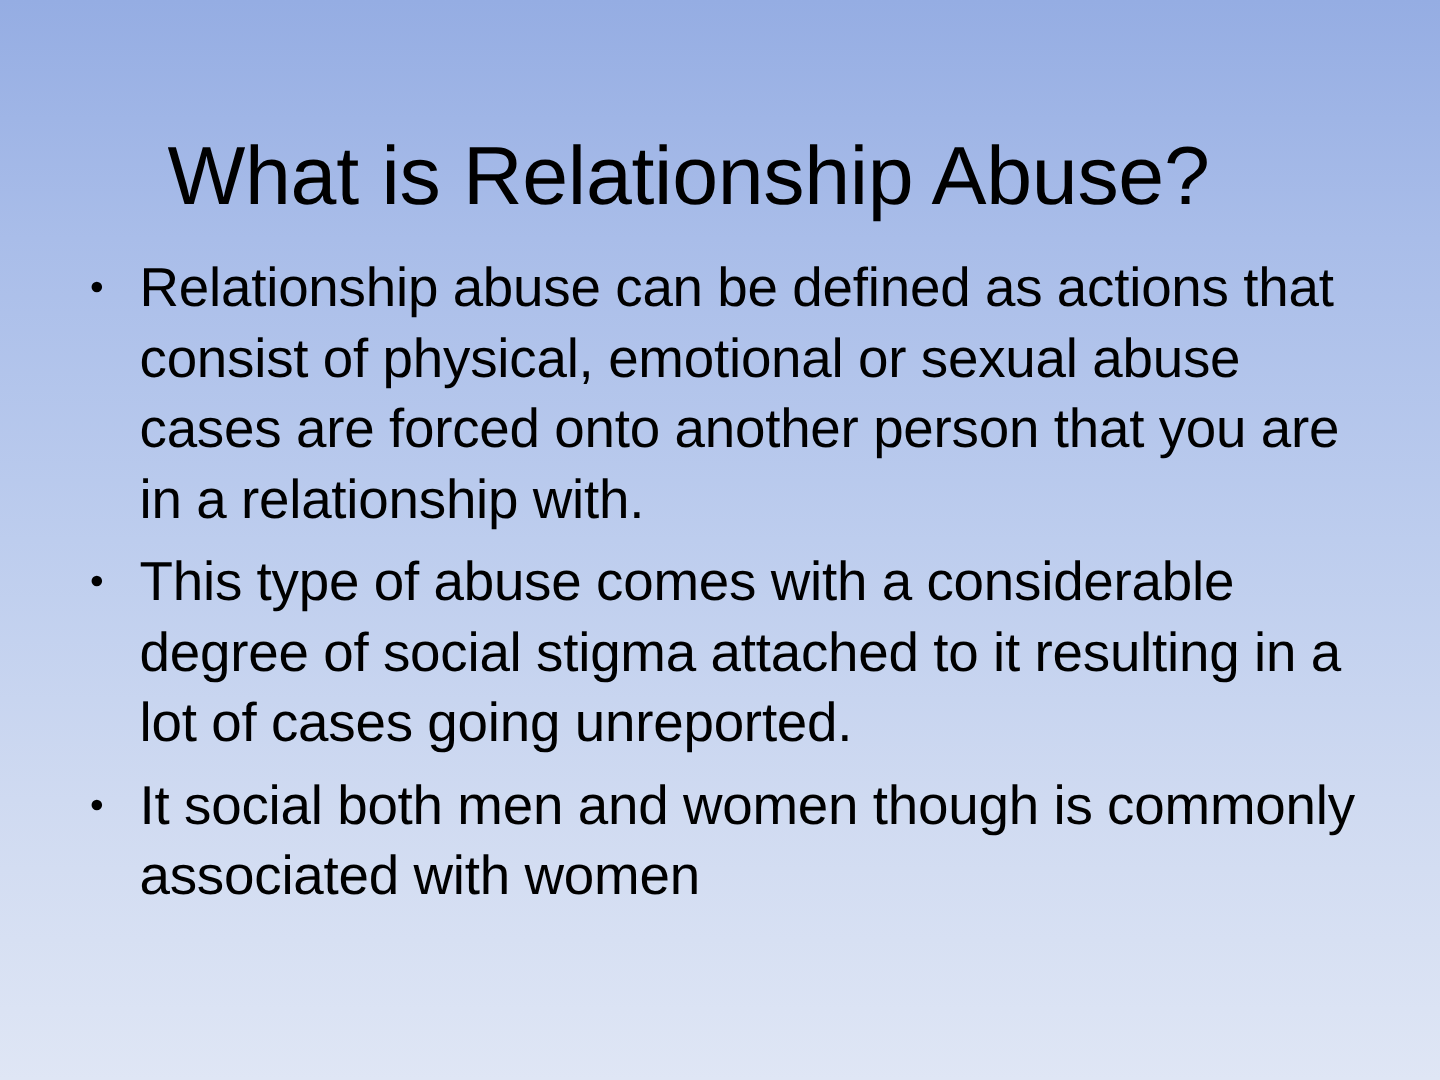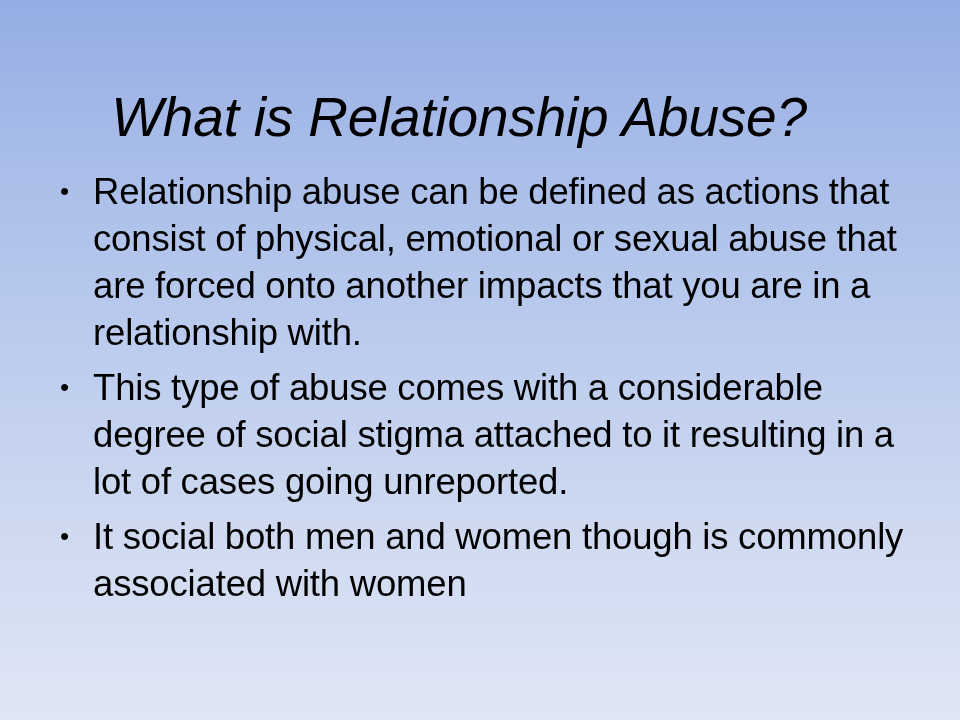--- a/index.html
+++ b/index.html
@@ -32,21 +32,20 @@
     top: 52px;
     left: 0;
     width: 918px;
     text-align: center;
     font-size: 55px;
     font-weight: normal;
     line-height: 1.05;
     color: #000000;
     letter-spacing: -0.2px;
     white-space: nowrap;
-    font-style: italic;
   }
 
   
   #body-list {
     position: absolute;
     top: 168px;
     left: 52px;
     width: 862px;
     margin: 0;
     padding: 0;
@@ -84,21 +83,21 @@
 <body>
 
 <div id="slide">
 
   <h1 id="slide-title">What is Relationship Abuse?</h1>
 
   <ul id="body-list">
 
     <li class="bullet-item">
       <span class="bullet-dot">•</span>
-      <span class="bullet-text">Relationship abuse can be defined as actions that consist of physical, emotional or sexual abuse that are forced onto another impacts that you are in a relationship with.</span>
+      <span class="bullet-text">Relationship abuse can be defined as actions that consist of physical, emotional or sexual abuse cases are forced onto another person that you are in a relationship with.</span>
     </li>
 
     <li class="bullet-item">
       <span class="bullet-dot">•</span>
       <span class="bullet-text">This type of abuse comes with a considerable degree of social stigma attached to it resulting in a lot of cases going unreported.</span>
     </li>
 
     <li class="bullet-item">
       <span class="bullet-dot">•</span>
       <span class="bullet-text">It social both men and women though is commonly associated with women</span>

